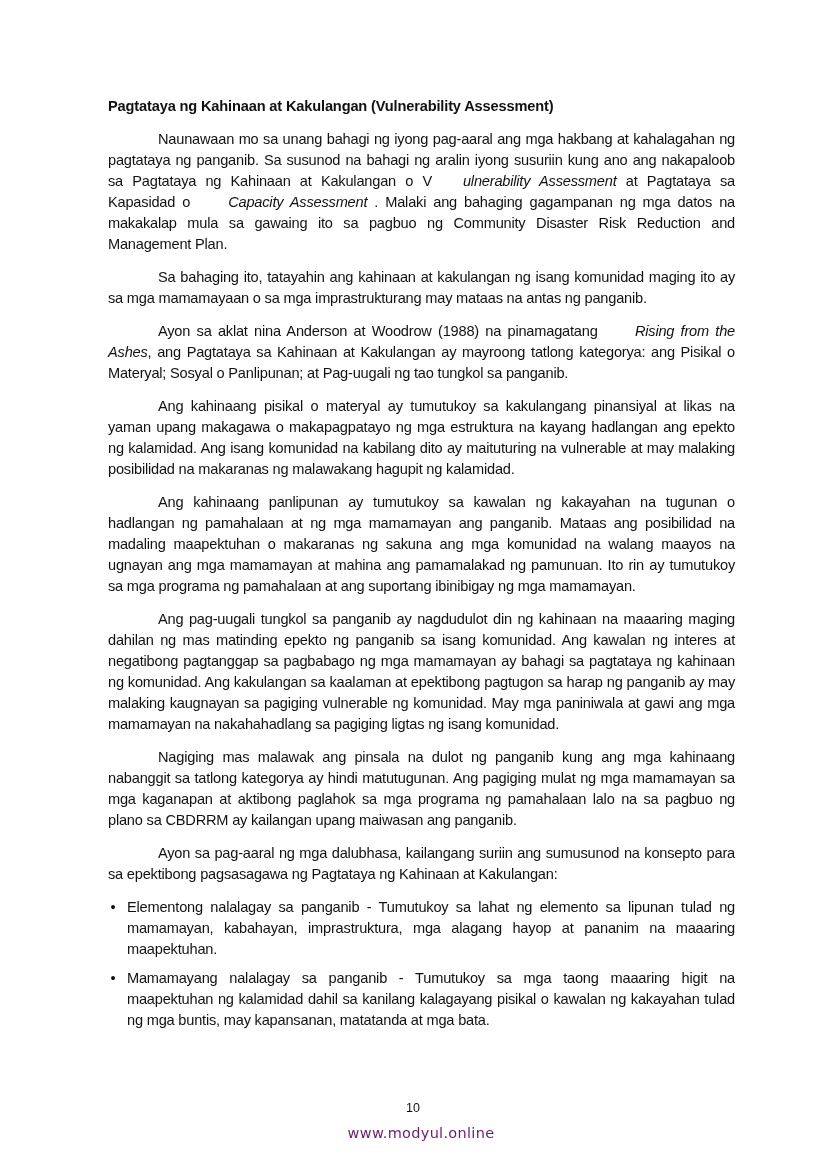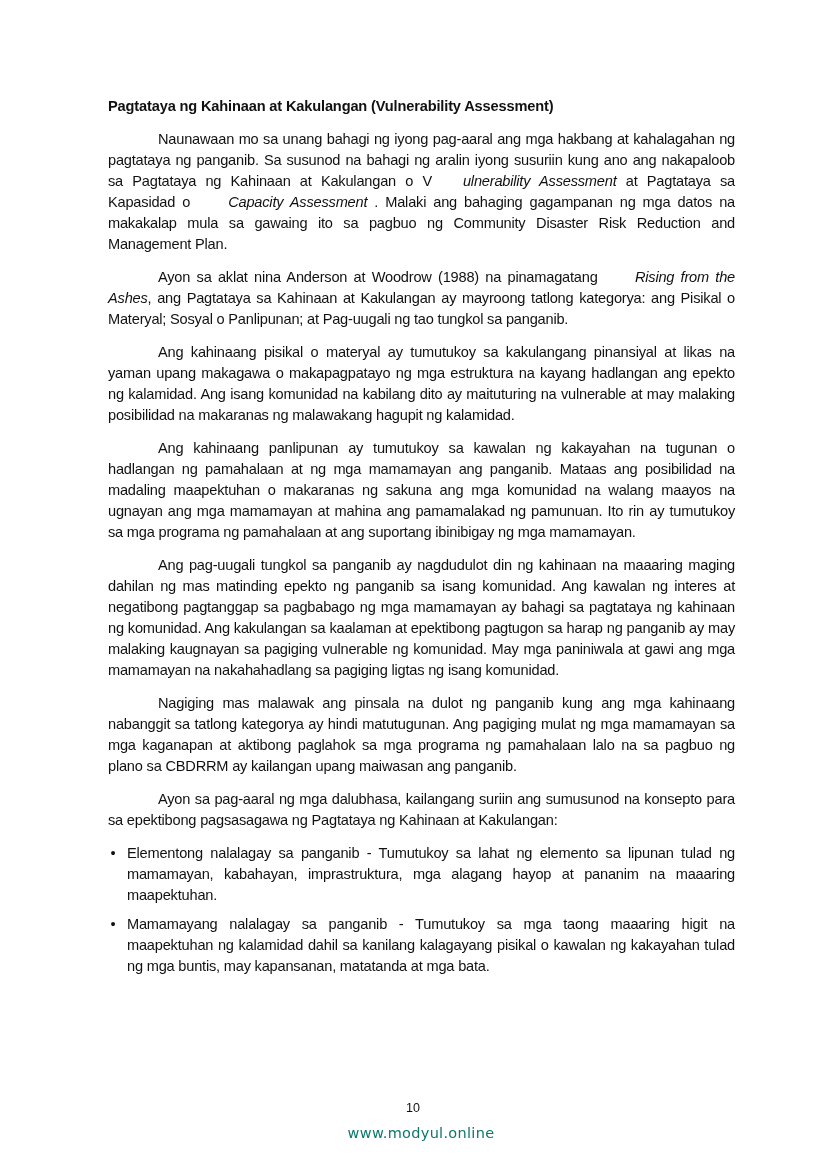--- a/index.html
+++ b/index.html
@@ -55,31 +55,32 @@
     font-size: 12.5px;
     color: #111111;
   }
   .watermark {
     position: absolute;
     left: 16px; right: 0;
     top: 1125px;
     text-align: center;
     font-family: "DejaVu Sans", sans-serif;
     font-size: 14.5px;
-    color: #0f766e;
+    color: #701a75;
     letter-spacing: 0.3px;
   }
 </style>
 </head>
 <body>
 
 <div class="page">
   <div class="heading">Pagtataya ng Kahinaan at Kakulangan (Vulnerability Assessment)</div>
   <div id="paragraphs">
       <p class="para"><span>Naunawaan mo sa unang bahagi ng iyong pag-aaral ang mga hakbang at kahalagahan ng pagtataya ng panganib.  Sa susunod na bahagi ng aralin iyong susuriin kung ano ang nakapaloob sa Pagtataya ng Kahinaan at Kakulangan o V</span><em>ulnerability Assessment</em><span> at Pagtataya sa Kapasidad o </span><em>Capacity Assessment</em><span> . Malaki ang bahaging gagampanan ng mga datos na makakalap mula sa gawaing ito sa pagbuo ng Community Disaster Risk Reduction and Management Plan.</span></p>
+      <p class="para"><span>Sa bahaging ito, tatayahin ang kahinaan at kakulangan ng isang komunidad maging ito ay sa mga mamamayaan o sa mga imprastrukturang may mataas na antas ng panganib.</span></p>
       <p class="para"><span>Ayon sa aklat nina Anderson at Woodrow (1988) na pinamagatang </span><em>Rising from the Ashes</em><span>, ang Pagtataya sa Kahinaan at Kakulangan ay mayroong tatlong kategorya: ang Pisikal o Materyal; Sosyal o Panlipunan; at Pag-uugali ng tao tungkol sa panganib.</span></p>
       <p class="para"><span>Ang kahinaang pisikal o materyal ay tumutukoy sa kakulangang pinansiyal at likas na yaman upang makagawa o makapagpatayo ng mga estruktura na kayang hadlangan ang epekto ng kalamidad.  Ang isang komunidad na kabilang dito ay maituturing na vulnerable at may malaking posibilidad na makaranas ng malawakang  hagupit ng kalamidad.</span></p>
       <p class="para"><span>Ang kahinaang panlipunan ay tumutukoy sa kawalan ng kakayahan na tugunan o hadlangan ng pamahalaan at ng mga mamamayan ang panganib. Mataas ang posibilidad na madaling maapektuhan o makaranas ng sakuna ang mga komunidad na walang maayos na ugnayan ang mga mamamayan at mahina ang pamamalakad ng pamunuan. Ito rin ay tumutukoy sa mga programa ng pamahalaan at ang suportang ibinibigay ng mga mamamayan.</span></p>
       <p class="para"><span>Ang pag-uugali tungkol sa panganib ay nagdudulot din ng kahinaan na maaaring maging dahilan ng mas matinding epekto ng panganib sa isang komunidad. Ang kawalan ng interes at negatibong pagtanggap sa pagbabago ng mga mamamayan ay bahagi sa pagtataya ng kahinaan ng komunidad. Ang kakulangan sa kaalaman at epektibong pagtugon sa harap ng panganib ay may malaking kaugnayan sa pagiging vulnerable ng komunidad. May mga paniniwala at gawi ang mga mamamayan na nakahahadlang sa pagiging ligtas ng isang komunidad.</span></p>
       <p class="para"><span>Nagiging mas malawak ang pinsala na dulot ng panganib kung ang mga kahinaang nabanggit sa tatlong kategorya ay hindi matutugunan.  Ang pagiging mulat ng mga mamamayan sa mga kaganapan at aktibong paglahok sa mga programa ng pamahalaan lalo na sa pagbuo ng plano sa CBDRRM ay kailangan upang maiwasan ang panganib.</span></p>
       <p class="para"><span>Ayon sa pag-aaral ng mga dalubhasa, kailangang suriin ang sumusunod na konsepto para sa epektibong pagsasagawa ng Pagtataya ng Kahinaan at Kakulangan:</span></p>
     </div>
   <ul class="bullets" id="bullets">
       <li><span class="bullet">•</span><span>Elementong nalalagay sa panganib - Tumutukoy sa lahat ng elemento sa lipunan tulad ng mamamayan, kabahayan, imprastruktura, mga alagang hayop at pananim na maaaring maapektuhan.</span></li>
       <li><span class="bullet">•</span><span>Mamamayang nalalagay sa panganib - Tumutukoy sa mga taong maaaring higit na maapektuhan ng kalamidad dahil sa kanilang kalagayang pisikal o kawalan ng kakayahan tulad ng mga buntis, may kapansanan, matatanda at mga bata.</span></li>

